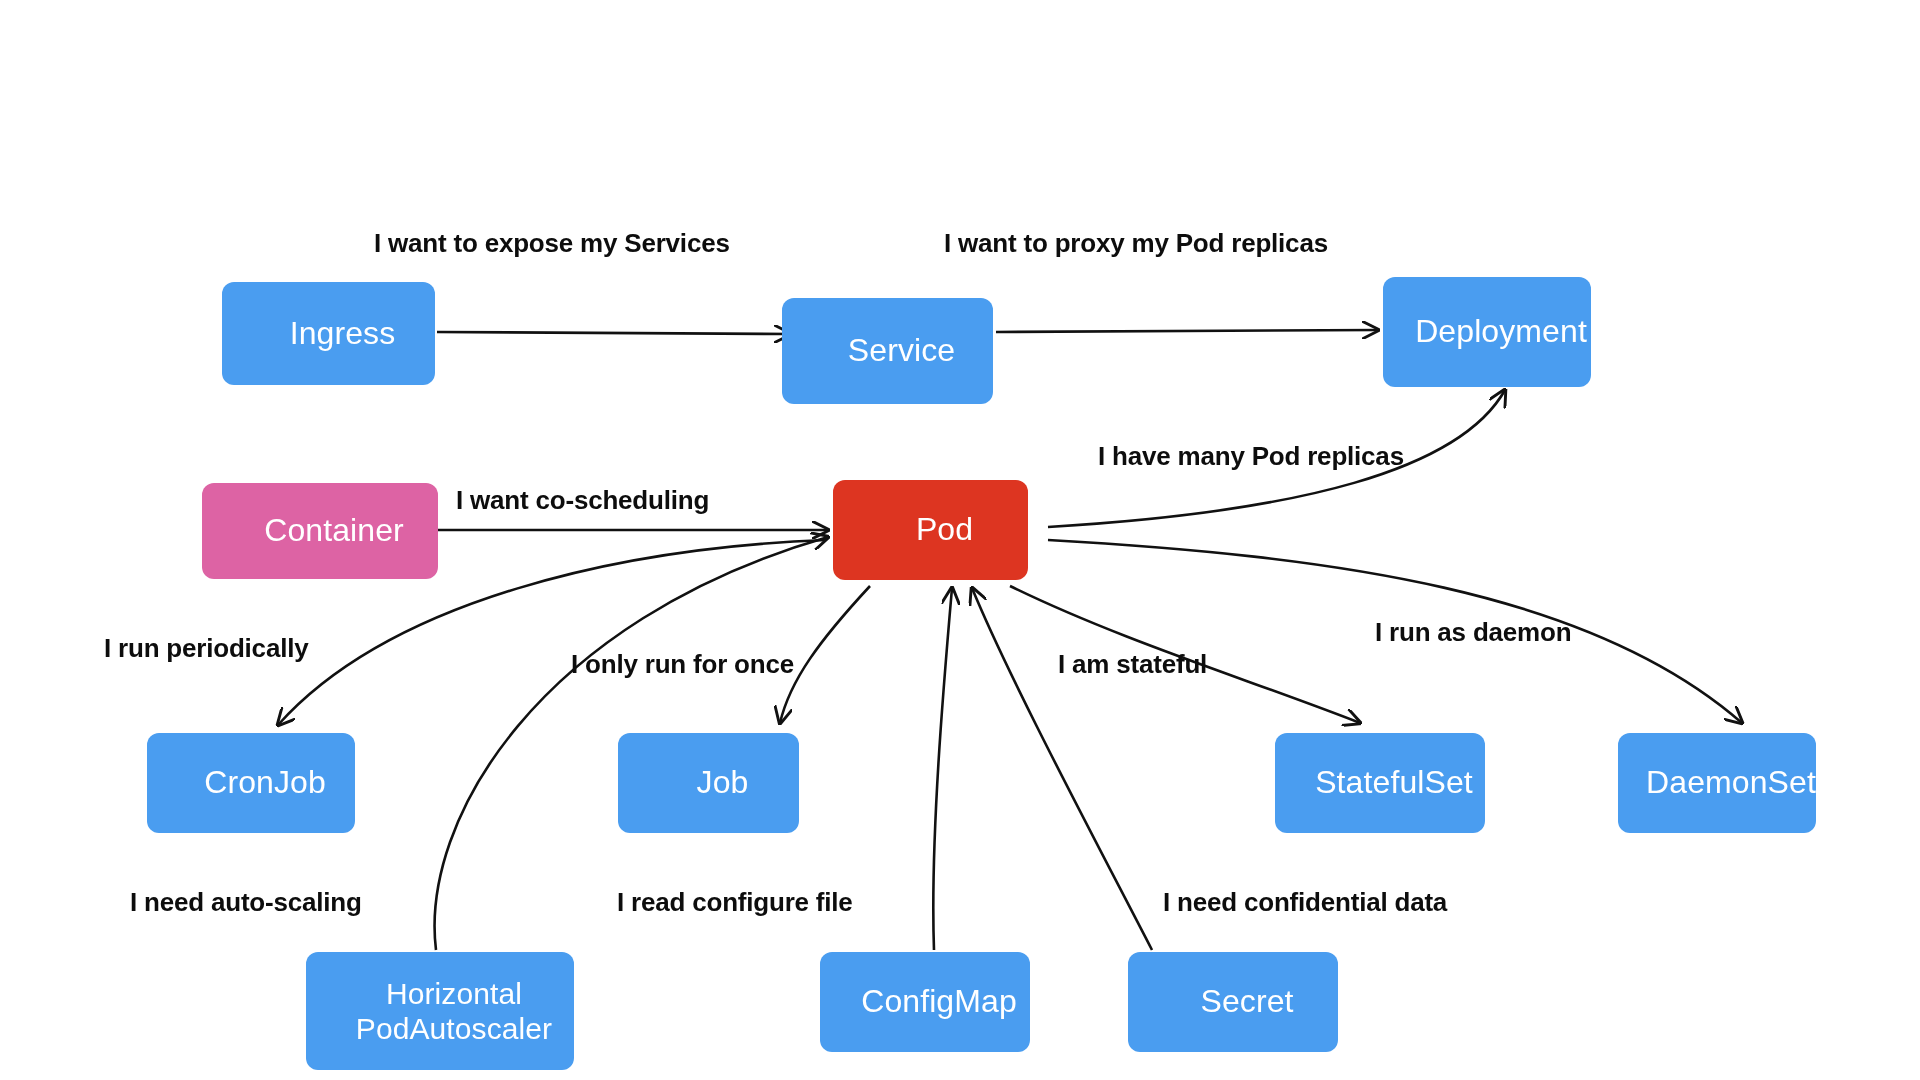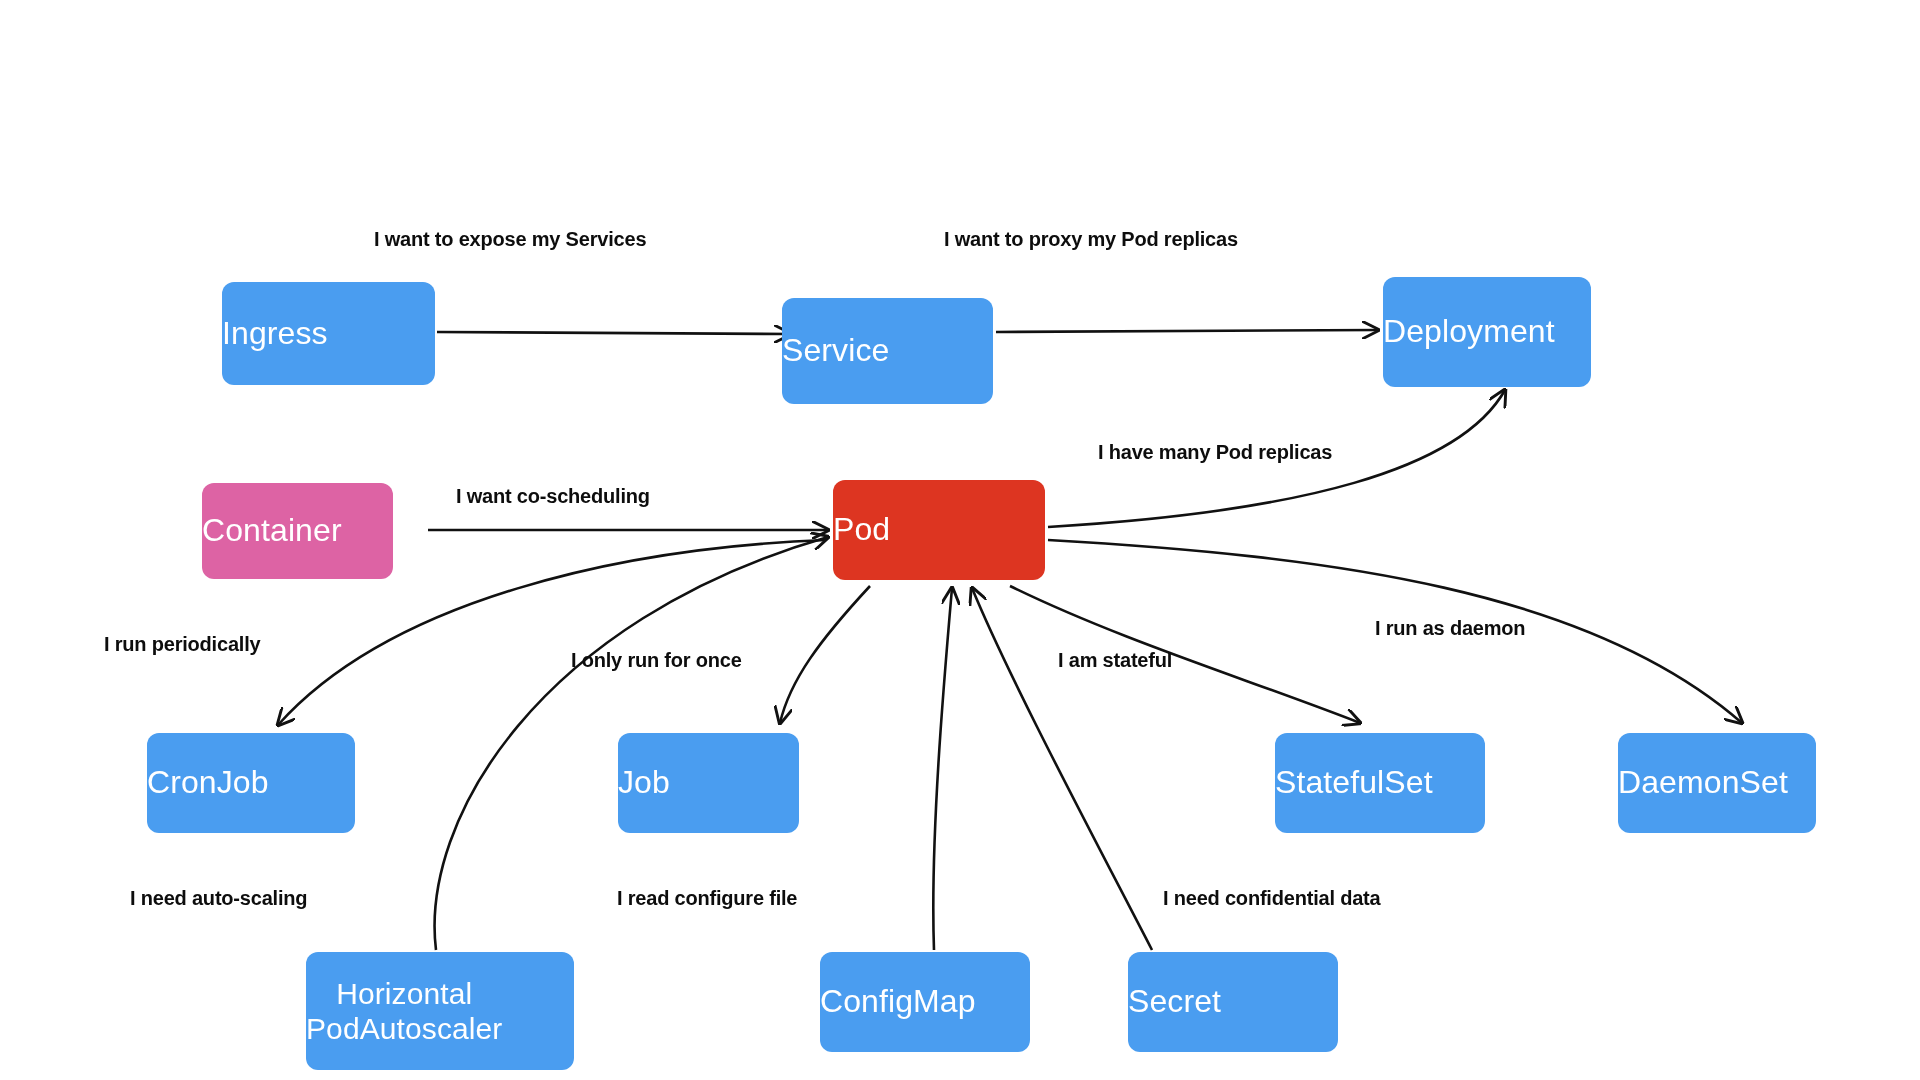--- a/index.html
+++ b/index.html
@@ -24,39 +24,41 @@
     left: 0;
     top: 0;
     width: 1920px;
     height: 1080px;
     pointer-events: none;
   }
   .node {
     position: absolute;
     display: flex;
     align-items: center;
+    justify-content: center;
     border-radius: 12px;
     color: #ffffff;
     font-family: "Liberation Sans", sans-serif;
     font-weight: 400;
     text-align: center;
     line-height: 1.18;
     box-sizing: border-box;
     letter-spacing: 0.1px;
+    padding-left: 28px;
   }
   .node-label {
     display: block;
     white-space: pre-line;
   }
   .edge-label {
     position: absolute;
     font-family: "Liberation Sans", sans-serif;
     font-weight: bold;
     color: #0d0d0d;
-    font-size: 20px;
+    font-size: 26px;
     white-space: nowrap;
     letter-spacing: -0.2px;
   }
 </style>
 </head>
 <body>
 
 <div id="canvas" style="background: rgb(255, 255, 255);">
 
   <svg id="edges" viewBox="0 0 1920 1080" width="1920" height="1080" xmlns="http://www.w3.org/2000/svg">
@@ -91,24 +93,24 @@
 
   <div class="node" style="left: 222px; top: 282px; width: 213px; height: 103px; background: rgb(74, 157, 240); font-size: 32px; color: rgb(255, 255, 255);">
     <span class="node-label">Ingress</span>
   </div>
   <div class="node" style="left: 782px; top: 298px; width: 211px; height: 106px; background: rgb(74, 157, 240); font-size: 32px; color: rgb(255, 255, 255);">
     <span class="node-label">Service</span>
   </div>
   <div class="node" style="left: 1383px; top: 277px; width: 208px; height: 110px; background: rgb(74, 157, 240); font-size: 32px; color: rgb(255, 255, 255);">
     <span class="node-label">Deployment</span>
   </div>
-  <div class="node" style="left: 202px; top: 483px; width: 191px; height: 96px; background: rgb(221, 99, 164); font-size: 32px; color: rgb(255, 255, 255);">
+  <div class="node" style="left: 202px; top: 483px; width: 236px; height: 96px; background: rgb(221, 99, 164); font-size: 32px; color: rgb(255, 255, 255);">
     <span class="node-label">Container</span>
   </div>
-  <div class="node" style="left: 833px; top: 480px; width: 212px; height: 100px; background: rgb(221, 53, 33); font-size: 32px; color: rgb(255, 255, 255);">
+  <div class="node" style="left: 833px; top: 480px; width: 195px; height: 100px; background: rgb(221, 53, 33); font-size: 32px; color: rgb(255, 255, 255);">
     <span class="node-label">Pod</span>
   </div>
   <div class="node" style="left: 147px; top: 733px; width: 208px; height: 100px; background: rgb(74, 157, 240); font-size: 32px; color: rgb(255, 255, 255);">
     <span class="node-label">CronJob</span>
   </div>
   <div class="node" style="left: 618px; top: 733px; width: 181px; height: 100px; background: rgb(74, 157, 240); font-size: 32px; color: rgb(255, 255, 255);">
     <span class="node-label">Job</span>
   </div>
   <div class="node" style="left: 1275px; top: 733px; width: 210px; height: 100px; background: rgb(74, 157, 240); font-size: 32px; color: rgb(255, 255, 255);">
     <span class="node-label">StatefulSet</span>

